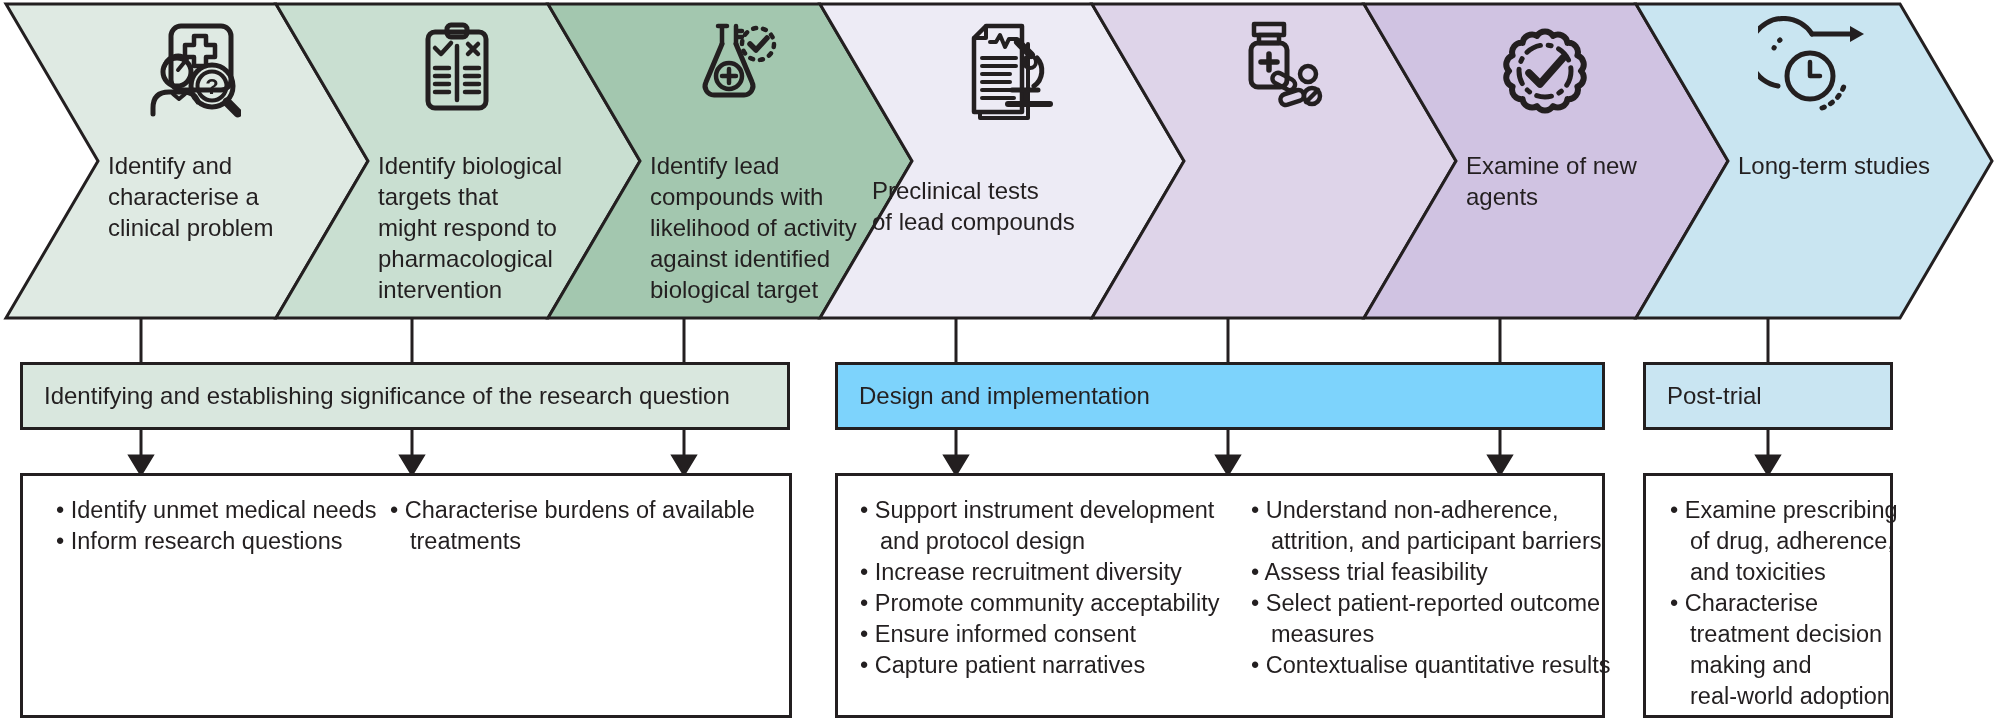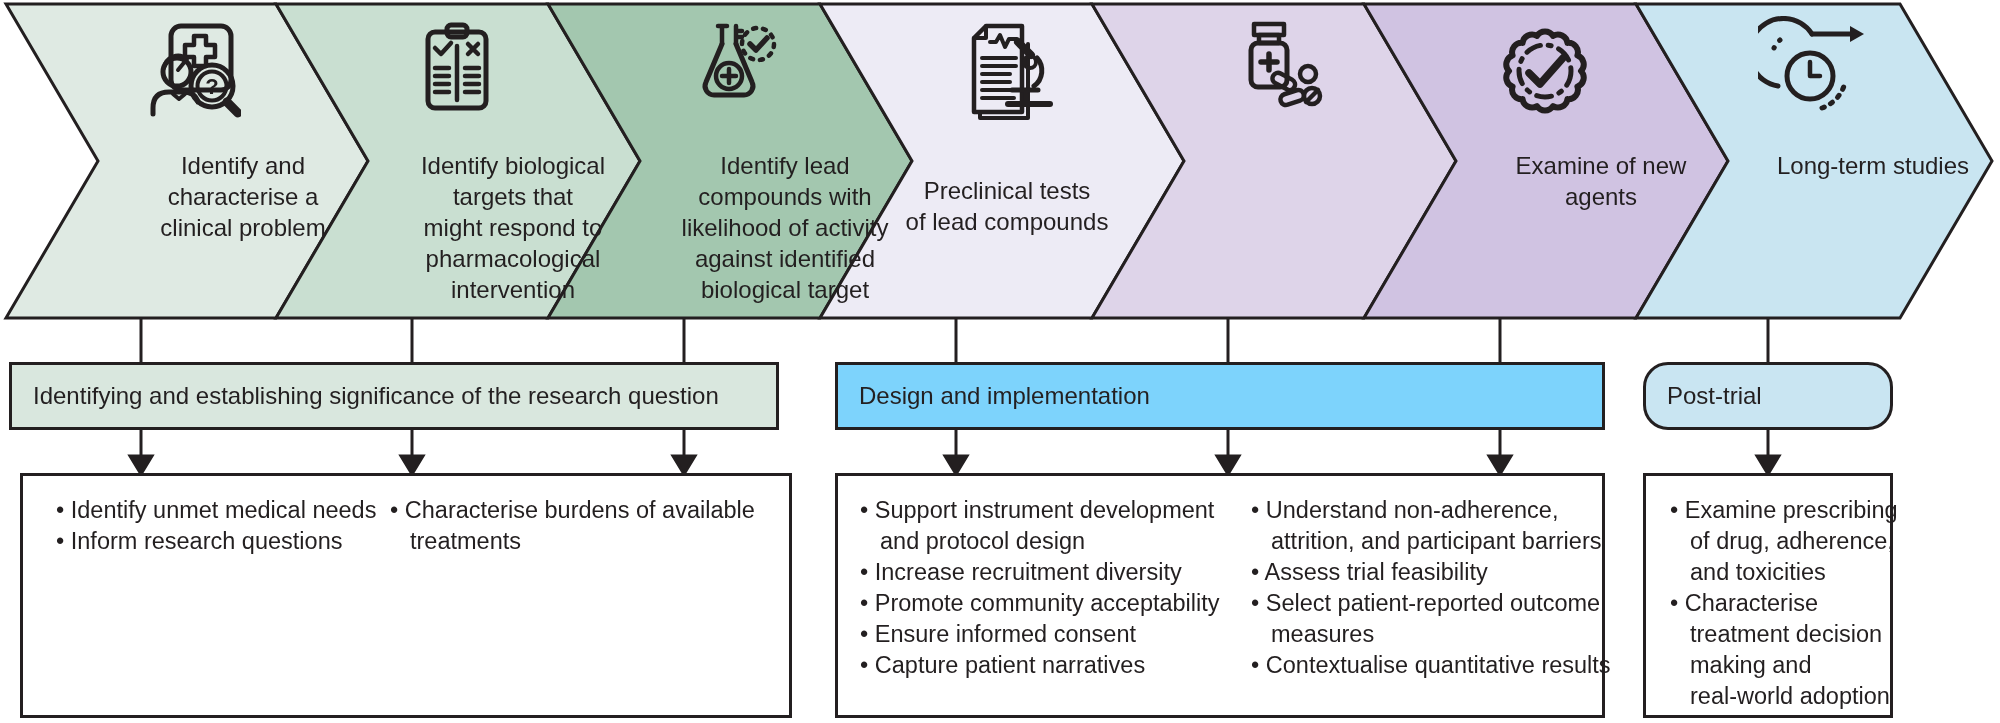--- a/index.html
+++ b/index.html
@@ -3,21 +3,21 @@
 <meta charset="utf-8">
 <style>
   html,body{margin:0;padding:0;background:#ffffff;}
   .canvas{
     position:relative;width:2000px;height:723px;background:#ffffff;
     font-family:"Liberation Sans",sans-serif;color:#231f20;overflow:hidden;
   }
   svg.shapes{position:absolute;left:0;top:0;}
   .chev-label{
     position:absolute;top:150px;width:270px;font-size:24px;line-height:31px;
-    white-space:pre-line;letter-spacing:0;text-align:center;
+    white-space:pre-line;letter-spacing:0;
   }
   .icon-box{position:absolute;top:16px;width:110px;height:110px;}
   .bar{
     position:absolute;top:362px;height:68px;border:3px solid #231f20;
     box-sizing:border-box;display:flex;align-items:center;background:#eee;
   }
   .bar span{padding-left:21px;font-size:24px;white-space:nowrap;}
   .box{
     position:absolute;top:473px;height:245px;border:3px solid #231f20;
     box-sizing:border-box;background:#ffffff;
@@ -168,27 +168,27 @@
 compounds with
 likelihood of activity
 against identified
 biological target</div>
   <div class="chev-label" style="left:872px;margin-top:25px;">Preclinical tests
 of lead compounds</div>
   <div class="chev-label" style="left:1466px;">Examine of new
 agents</div>
   <div class="chev-label" style="left:1738px;">Long-term studies</div>
 
-  <div class="bar" style="left: 9px; width: 770px; background: rgb(217, 231, 222);">
+  <div class="bar" style="left: 20px; width: 770px; background: rgb(217, 231, 222);">
     <span>Identifying and establishing significance of the research question</span>
   </div>
   <div class="bar" style="left: 835px; width: 770px; background: #7dd3fc;">
     <span>Design and implementation</span>
   </div>
-  <div class="bar" style="left: 1643px; width: 250px; background: rgb(201, 229, 242); border-radius: 25px;">
+  <div class="bar" style="left: 1643px; width: 250px; background: rgb(201, 229, 242);">
     <span>Post-trial</span>
   </div>
 
   <div class="box" style="left:20px;width:772px;"></div>
   <div class="box" style="left:835px;width:770px;"></div>
   <div class="box" style="left:1643px;width:250px;"></div>
 
   <ul class="blist" style="left:48px;width:330px;">
       <li>Identify unmet medical needs</li>
       <li>Inform research questions</li>

